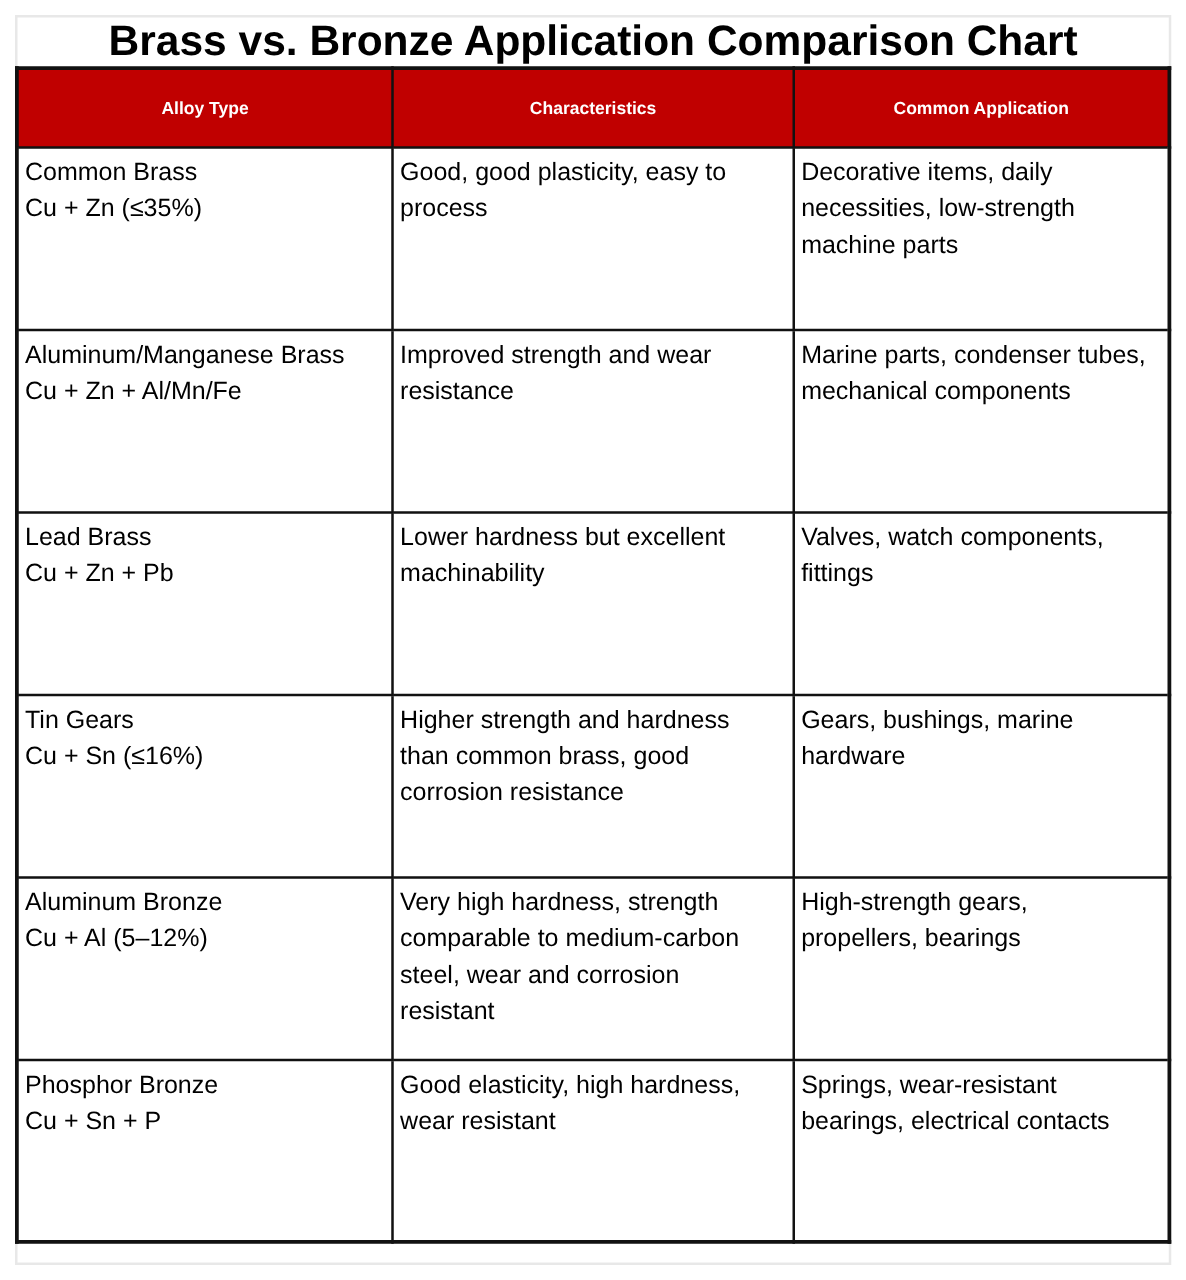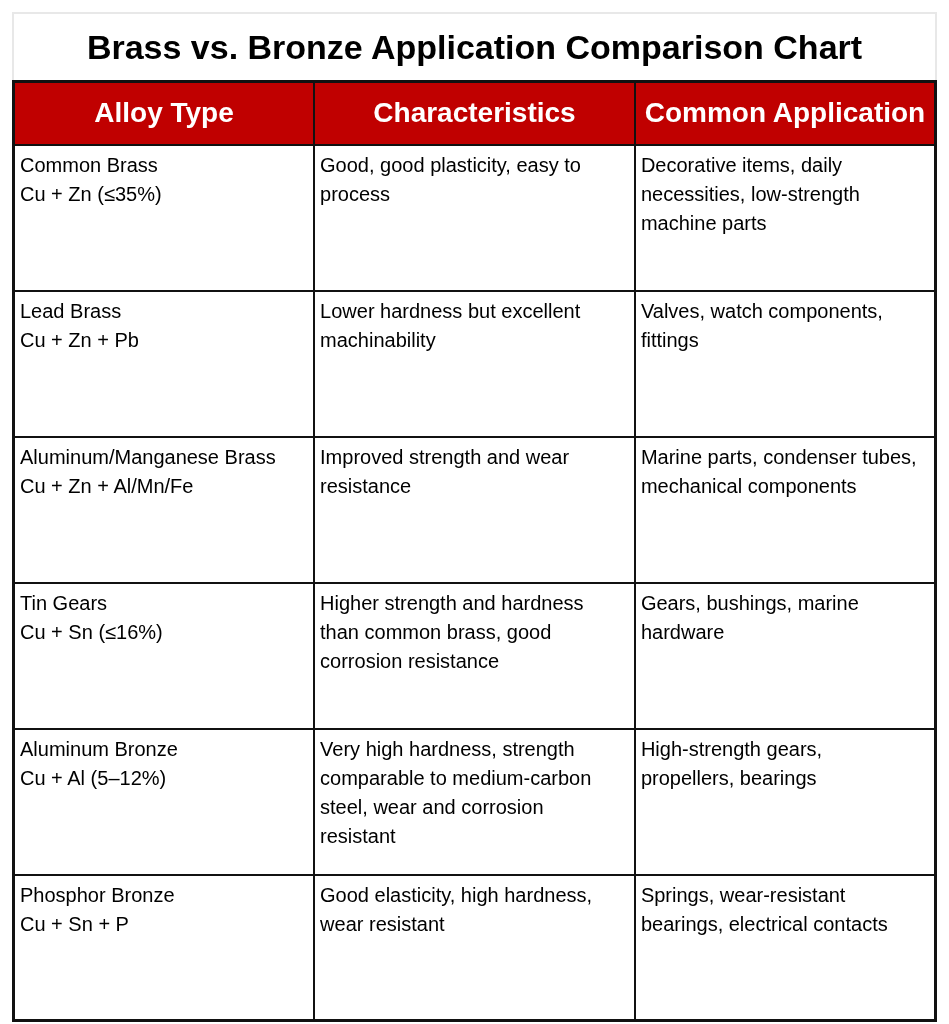--- a/index.html
+++ b/index.html
@@ -15,21 +15,21 @@
   .frame {
     position: absolute;
     left: 12px;
     top: 12px;
     width: 925px;
     height: 1000px;
     border: 2px solid #e8e8e8;
     background: #ffffff;
   }
   .title {
-    height: 66px;
+    height: 39px;
     display: flex;
     align-items: center;
     justify-content: center;
     font-size: 34px;
     font-weight: bold;
     color: #000000;
     white-space: nowrap;
   }
   table.comparison {
     border-collapse: collapse;
@@ -40,21 +40,21 @@
   }
   table.comparison th,
   table.comparison td {
     border: 2px solid #111111;
   }
   tr.header-row { height: 63px; }
   tr.data-row { height: 146px; }
   th.col-header {
     background: #c00000;
     color: #ffffff;
-    font-size: 28px;
+    font-size: 14px;
     font-weight: bold;
     text-align: center;
     vertical-align: middle;
     padding: 2px 4px;
   }
   td.cell {
     vertical-align: top;
     text-align: left;
     padding: 5px 15px 4px 5px;
     font-size: 20px;
@@ -87,34 +87,34 @@
     <td class="cell">
       <div>Common Brass</div>
       <div>Cu + Zn (≤35%)</div>
     </td>
     <td class="cell">Good, good plasticity, easy to process</td>
     <td class="cell">Decorative items, daily necessities, low-strength machine parts</td>
   </tr>
 
   <tr class="data-row">
     <td class="cell">
+      <div>Aluminum/Manganese Brass</div>
+      <div>Cu + Zn + Al/Mn/Fe</div>
+    </td>
+    <td class="cell">Improved strength and wear resistance</td>
+    <td class="cell">Marine parts, condenser tubes, mechanical components</td>
+  </tr>
+
+  <tr class="data-row">
+    <td class="cell">
       <div>Lead Brass</div>
       <div>Cu + Zn + Pb</div>
     </td>
     <td class="cell">Lower hardness but excellent machinability</td>
     <td class="cell">Valves, watch components, fittings</td>
-  </tr>
-
-  <tr class="data-row">
-    <td class="cell">
-      <div>Aluminum/Manganese Brass</div>
-      <div>Cu + Zn + Al/Mn/Fe</div>
-    </td>
-    <td class="cell">Improved strength and wear resistance</td>
-    <td class="cell">Marine parts, condenser tubes, mechanical components</td>
   </tr>
 
   <tr class="data-row">
     <td class="cell">
       <div>Tin Gears</div>
       <div>Cu + Sn (≤16%)</div>
     </td>
     <td class="cell">Higher strength and hardness than common brass, good corrosion resistance</td>
     <td class="cell">Gears, bushings, marine hardware</td>
   </tr>

